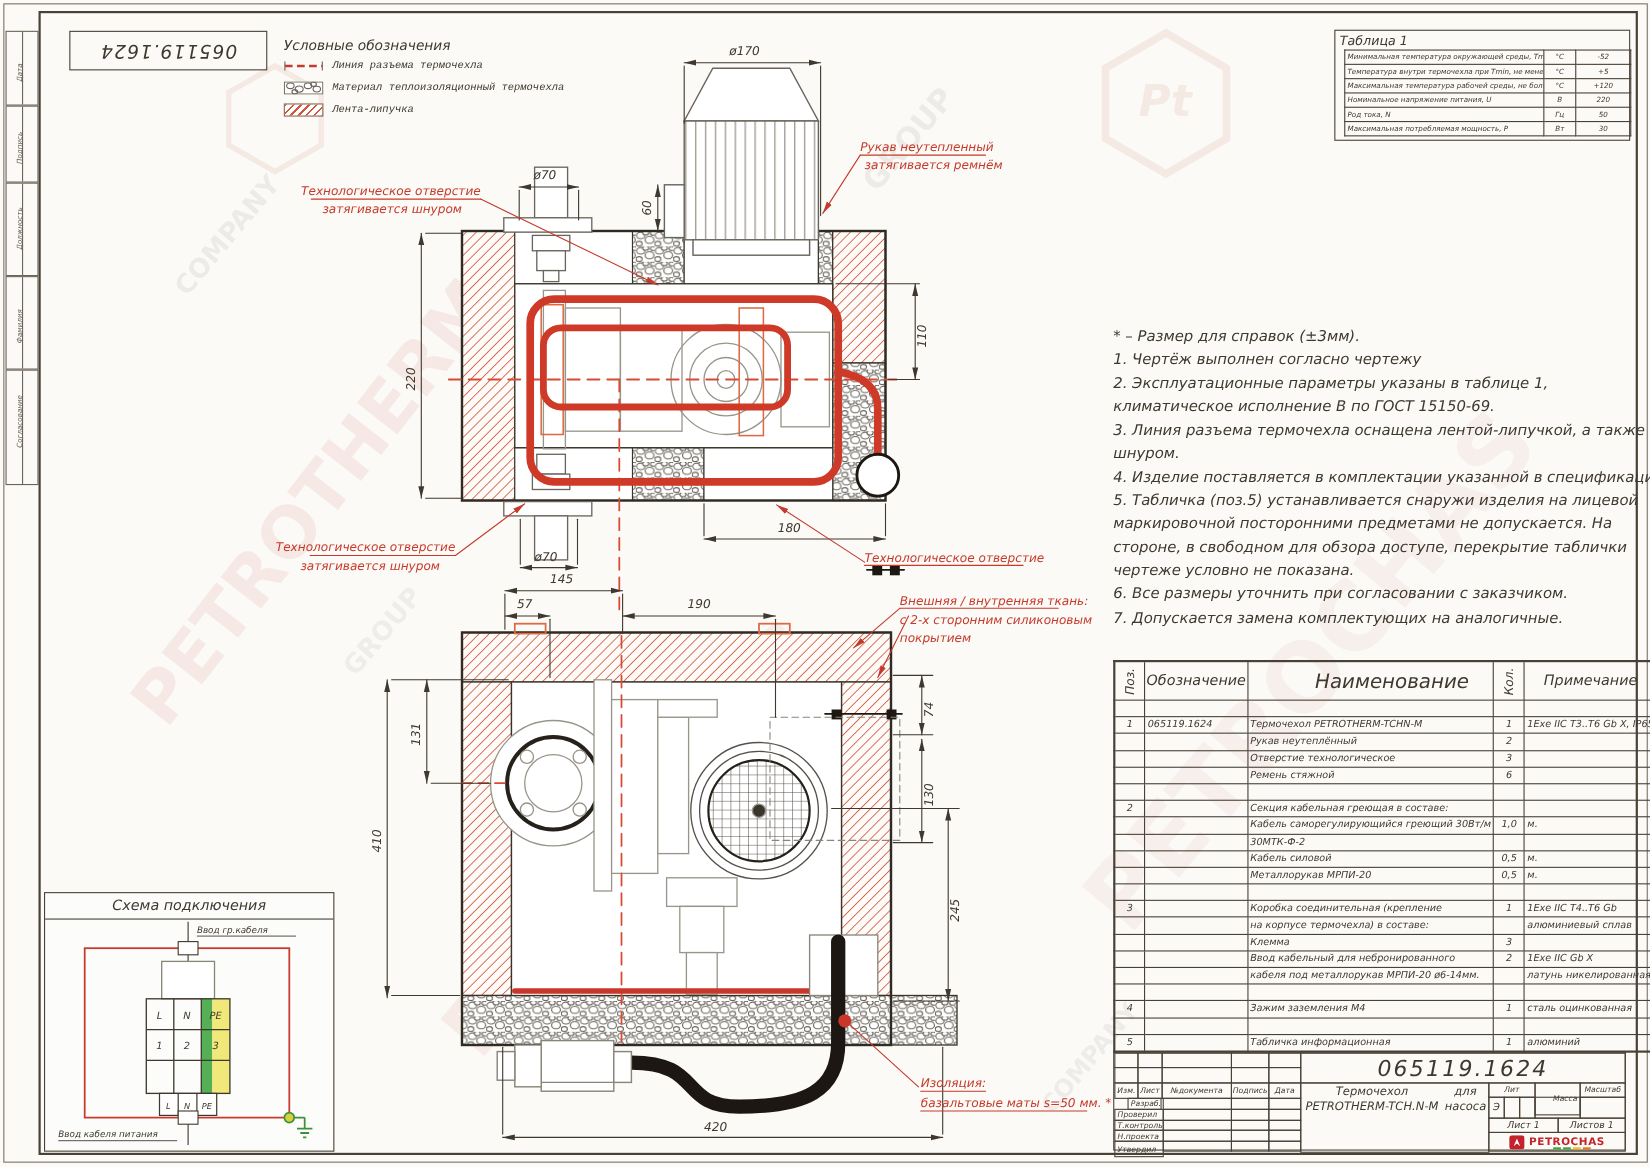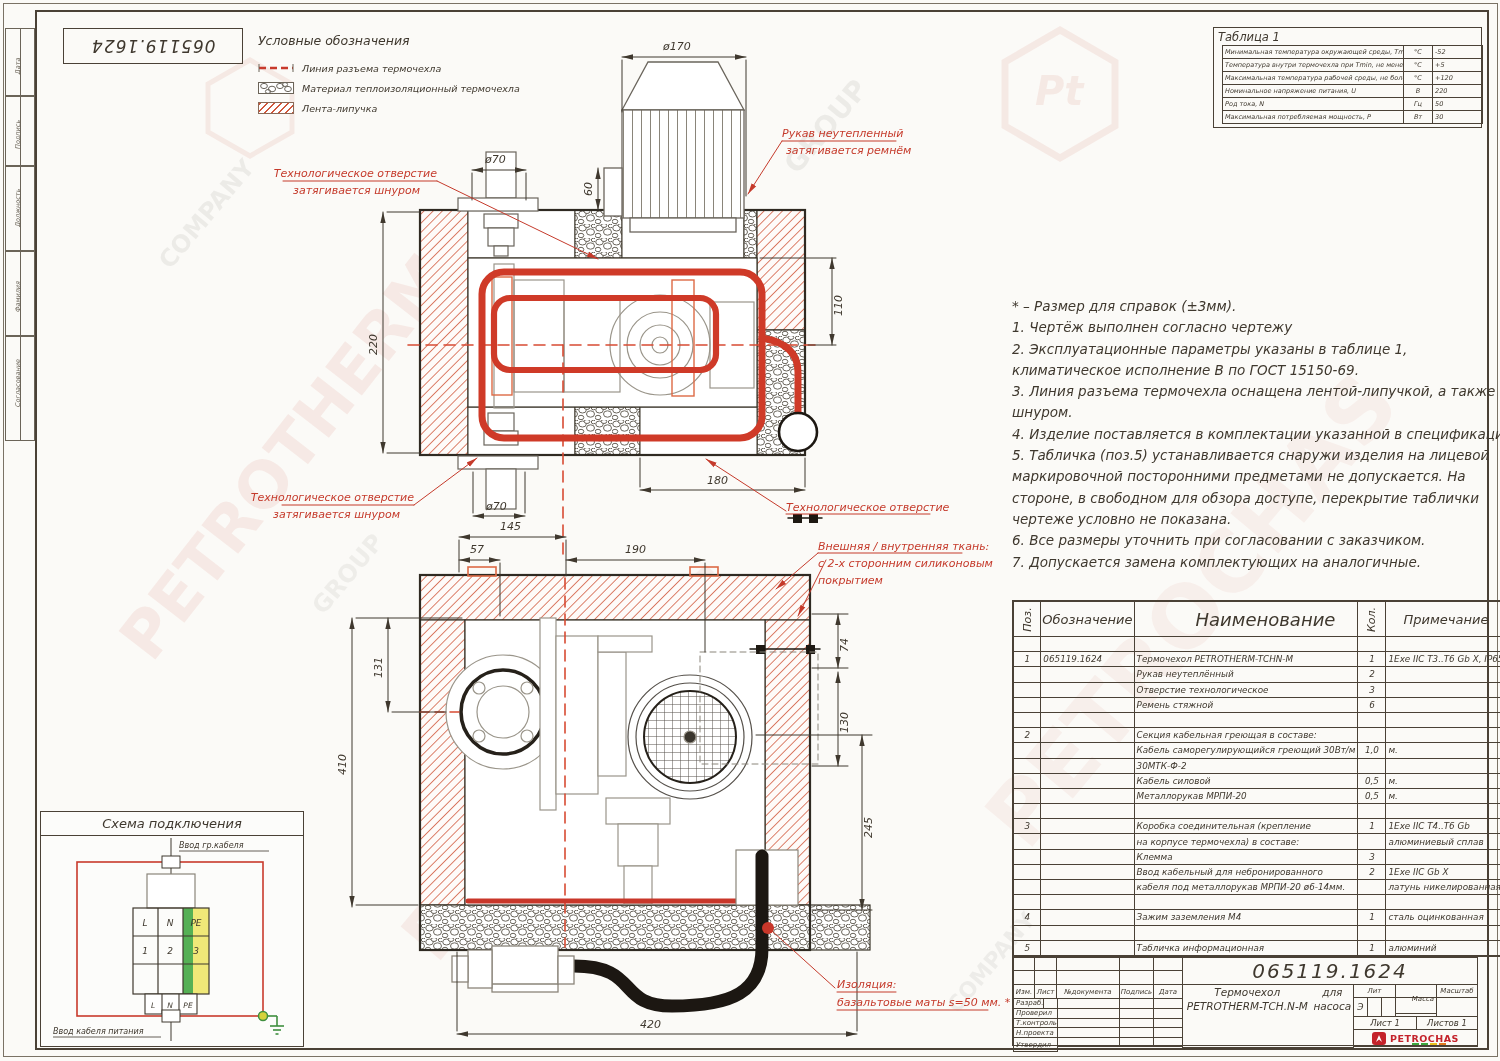--- a/index.html
+++ b/index.html
@@ -15,33 +15,33 @@
   .mbox span{position:absolute;left:-2px;top:50%;width:100%;transform:rotate(-90deg);
              transform-origin:center;font-size:6.5px;font-style:italic;color:#6b6458;
              white-space:nowrap;text-align:center;}
   
   .rotnum{left:63px;top:28px;width:178px;height:34px;border:1.5px solid #4a4136;
           display:flex;align-items:center;justify-content:center;}
   .rotnum span{transform:rotate(180deg);font-style:italic;font-size:17px;letter-spacing:1px;}
   
   .legend{left:258px;top:33px;width:260px;}
   .legend .lg-title{font-style:italic;font-size:12.5px;margin-bottom:6px;}
-  .lg-item{display:flex;align-items:flex-end;height:20px;}
+  .lg-item{display:flex;align-items:flex-start;height:20px;font-family:Liberation Mono, monospace;}
   .lg-sw{width:36px;height:12px;margin-right:8px;flex:none;position:relative;}
   .lg-hatch{background:repeating-linear-gradient(135deg,#d0573b 0 1.5px,#fff 1.5px 5px);border:1px solid #8a6a58;box-sizing:border-box;}
   .lg-label{font-style:italic;font-size:9.5px;white-space:nowrap;}
   
   .t1{left:1213px;top:27px;width:267px;border:1.4px solid #4a4136;background:rgba(255,255,255,.0);}
   .t1-title{font-style:italic;font-size:11.5px;padding:2px 4px 1px 4px;}
   .t1 table{border-collapse:collapse;margin:0 2px 3px 8px;width:255px;table-layout:fixed;}
   .t1 td{border:1px solid #4a4136;font-style:italic;font-size:6.5px;height:12px;
          padding:0 2px;white-space:nowrap;overflow:hidden;}
   .t1 td:nth-child(1){width:176px;}
   .t1 td:nth-child(2){width:24px;text-align:center;}
-  .t1 td:nth-child(3){width:45px;text-align:left;}
+  .t1 td:nth-child(3){width:45px;text-align:center;}
   
   .notes{left:1012px;top:296px;width:482px;}
   .note-line{font-style:italic;font-size:13.5px;line-height:21.3px;white-space:nowrap;}
   
   .spec{left:1012px;top:600px;}
   .spec table{border-collapse:collapse;table-layout:fixed;}
   .spec th,.spec td{border:1px solid #4a4136;font-style:italic;overflow:hidden;white-space:nowrap;}
   .spec th{height:32px;font-size:12px;font-weight:normal;}
   .spec td{height:14.2px;font-size:8.8px;padding:0 2px;}
   .c-poz{width:26px;} .c-obo{width:100px;} .c-nam{width:186px;} .c-kol{width:22px;} .c-pri{width:130px;}
@@ -648,21 +648,21 @@
     <div class="cell" style="left:43px;top:13px;width:64px;height:15px;"></div>
       <div class="cell" style="left:106px;top:13px;width:35px;height:15px;"></div>
     <div class="cell" style="left:140px;top:13px;width:30px;height:15px;"></div>
 
     <div class="cell hdr" style="left:0;top:27px;width:22px;height:15px;">Изм.</div>
     <div class="cell hdr" style="left:21px;top:27px;width:23px;height:15px;">Лист</div>
     <div class="cell hdr" style="left:43px;top:27px;width:64px;height:15px;">№документа</div>
     <div class="cell hdr" style="left:106px;top:27px;width:35px;height:15px;">Подпись</div>
     <div class="cell hdr" style="left:140px;top:27px;width:30px;height:15px;">Дата</div>
 
-    <div class="cell lbl" style="left:0;top:41px;width:31px;height:10.8px;">Разраб.</div>
+    <div class="cell lbl" style="left:12px;top:41px;width:31px;height:10.8px;">Разраб.</div>
     <div class="cell" style="left:44px;top:41px;width:63px;height:10.8px;"></div>
       <div class="cell" style="left:106px;top:41px;width:35px;height:10.8px;"></div>
       <div class="cell" style="left:140px;top:41px;width:30px;height:10.8px;"></div>
     <div class="cell lbl" style="left:0;top:50.8px;width:45px;height:10.8px;">Проверил</div>
     <div class="cell" style="left:44px;top:50.8px;width:63px;height:10.8px;"></div>
       <div class="cell" style="left:106px;top:50.8px;width:35px;height:10.8px;"></div>
       <div class="cell" style="left:140px;top:50.8px;width:30px;height:10.8px;"></div>
     <div class="cell lbl" style="left:0;top:60.6px;width:45px;height:10.8px;">Т.контроль</div>
     <div class="cell" style="left:44px;top:60.6px;width:63px;height:10.8px;"></div>
       <div class="cell" style="left:106px;top:60.6px;width:35px;height:10.8px;"></div>

